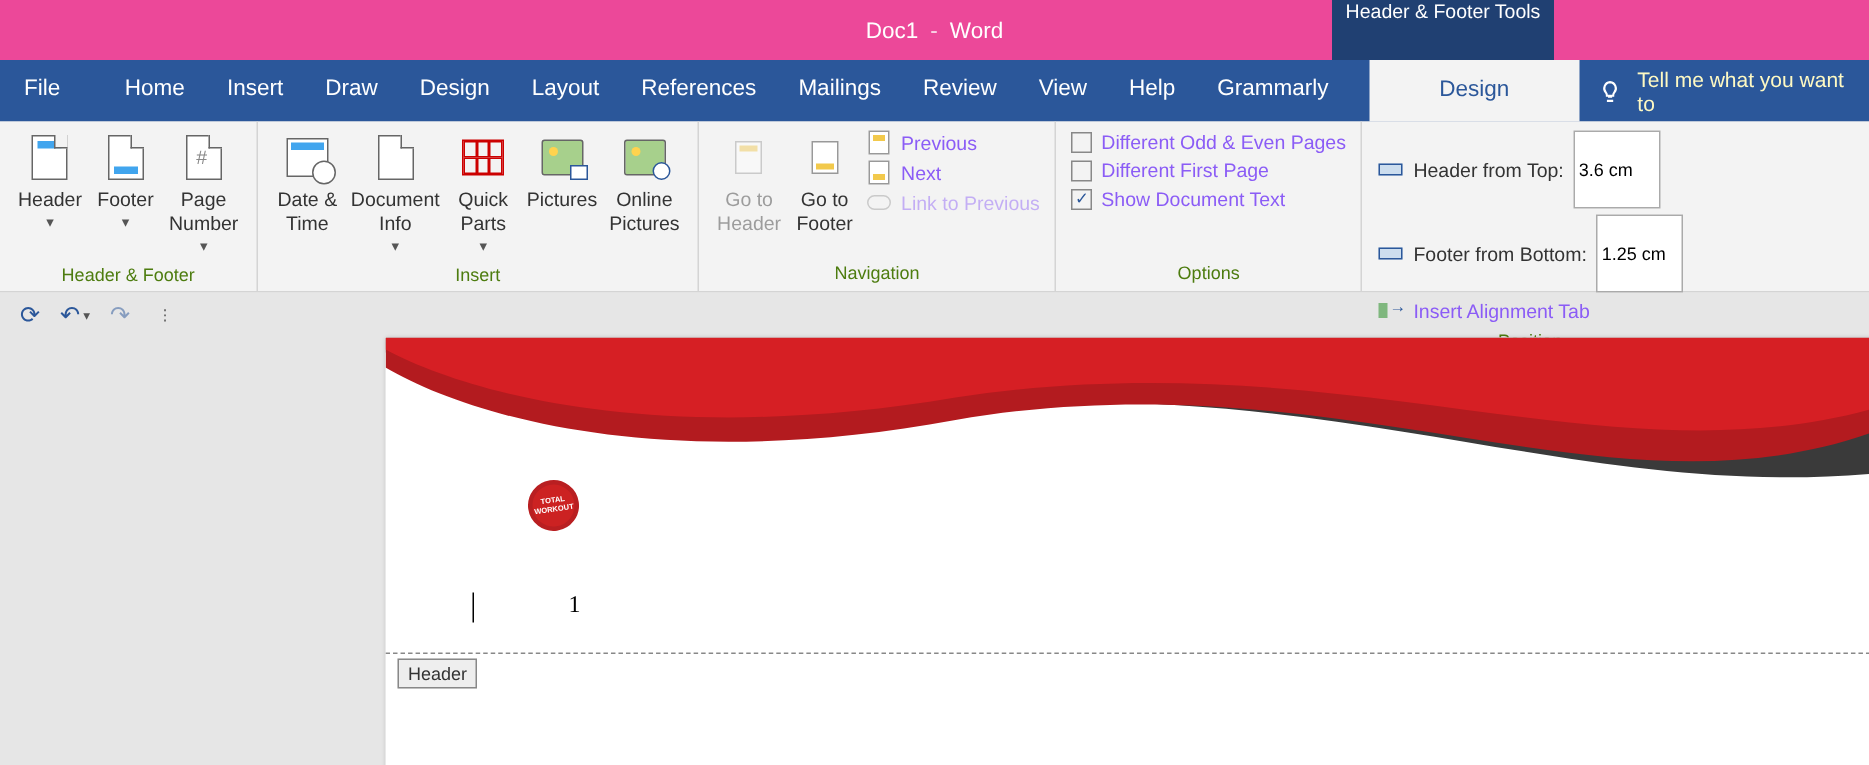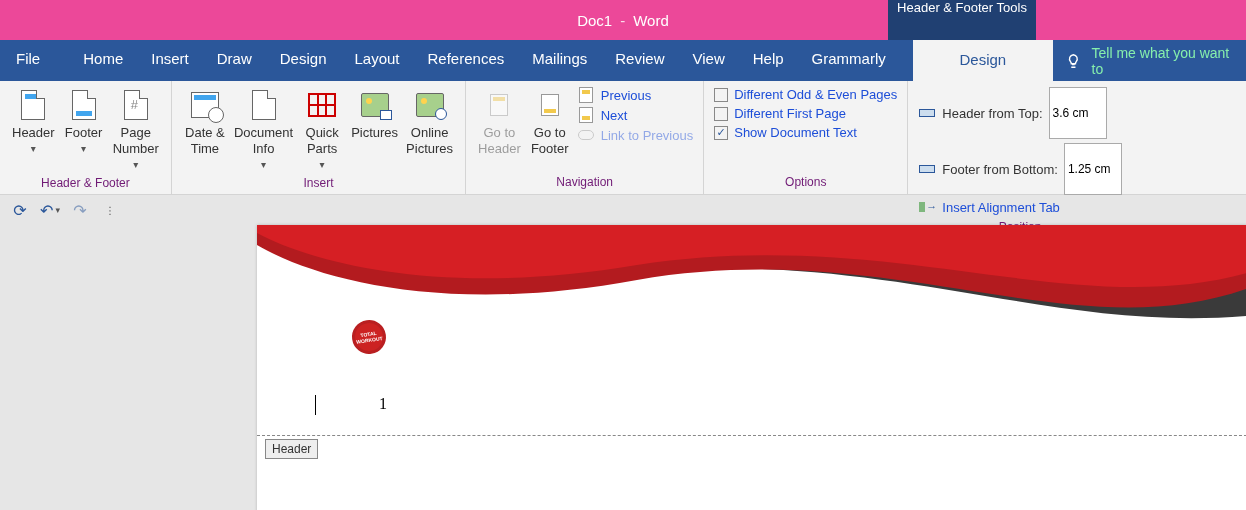--- a/index.html
+++ b/index.html
@@ -9,37 +9,37 @@
   .titlebar { background: #ec4899; color: #fff; height: 40px; display: flex; align-items: center; position: relative; }
   .titlebar .title { position: absolute; left: 50%; transform: translateX(-50%); font-size: 15px; display: flex; gap: 8px; }
   .titlebar .title .dash { opacity: .8; }
   .context-tab { position: absolute; right: 210px; top: 0; background: #204072; width: 148px; height: 40px; display: flex; align-items: flex-start; justify-content: center; font-size: 13px; }
 
   
   .menubar { background: #2b579a; height: 41px; display: flex; }
   .tab { color: #fff; font-size: 15px; padding: 10px 14px 12px; cursor: pointer; }
   .tab.file { padding: 10px 16px 12px; }
   .tab.design-active { background: #f3f3f3; color: #2b579a; width: 148px; text-align: center; height: 41px; display:flex; align-items:center; justify-content:center; margin-left: 0; }
-  .tellme { display: flex; align-items: center; color: #86efac; font-size: 14px; gap: 10px; padding: 0 12px; height: 41px; }
+  .tellme { display: flex; align-items: center; color: #fef9c3; font-size: 14px; gap: 10px; padding: 0 12px; height: 41px; }
   .bulb { width: 18px; height: 18px; }
 
   
   .ribbon { background: #f3f3f3; border-bottom: 1px solid #d4d4d4; display: flex; height: 114px; }
   .group { border-right: 1px solid #d4d4d4; display: flex; flex-direction: column; padding: 4px 8px 2px; }
   .group-body { flex: 1; display: flex; align-items: flex-start; }
-  .group-label { text-align: center; font-size: 12px; color: #701a75; height: 20px; line-height: 20px; }
+  .group-label { text-align: center; font-size: 12px; color: #4d7c0f; height: 20px; line-height: 20px; }
 
   .bigbtn { display: flex; flex-direction: column; align-items: center; justify-content: flex-start; width: auto; min-width: 50px; padding: 2px 4px 0; cursor: pointer; }
   .bigbtn .ico { width: 36px; height: 36px; display: flex; align-items: center; justify-content: center; margin-bottom: 2px; }
   .bigbtn .lbl { font-size: 13px; color: #333; text-align: center; line-height: 16px; min-height: 34px; display:flex; flex-direction:column; align-items:center; justify-content:flex-start;}
   .bigbtn.disabled { opacity: .45; cursor: default; }
   .chev { font-size: 10px; color: #555; margin-top: 0px; }
 
   .vlist { display: flex; flex-direction: column; gap: 4px; padding: 2px 2px; }
-  .smrow { display: flex; align-items: center; gap: 6px; font-size: 13px; color: #1d4ed8; cursor: pointer; white-space: nowrap; }
+  .smrow { display: flex; align-items: center; gap: 6px; font-size: 13px; color: #8b5cf6; cursor: pointer; white-space: nowrap; }
   .smrow.disabled { opacity: .45; cursor: default; text-align: right; }
   .chk { width: 14px; height: 14px; border: 1px solid #888; display: inline-flex; align-items:center; justify-content:center; font-size:11px; color:#2b579a;}
   .chk.checked::after { content: "✓"; }
   .sico { width: 18px; height: 16px; display:inline-flex; align-items:center; justify-content:center; }
 
   .posrow { display:flex; align-items:center; gap:6px; font-size:13px; color:#333; }
   .posrow input { width:58px; font-size:12px; border:1px solid #aaa; padding:18px 3px; background:#fff;}
 
   
   .qat { height: 30px; display:flex; align-items:center; gap:10px; padding:0 10px; background:#e6e6e6;}

